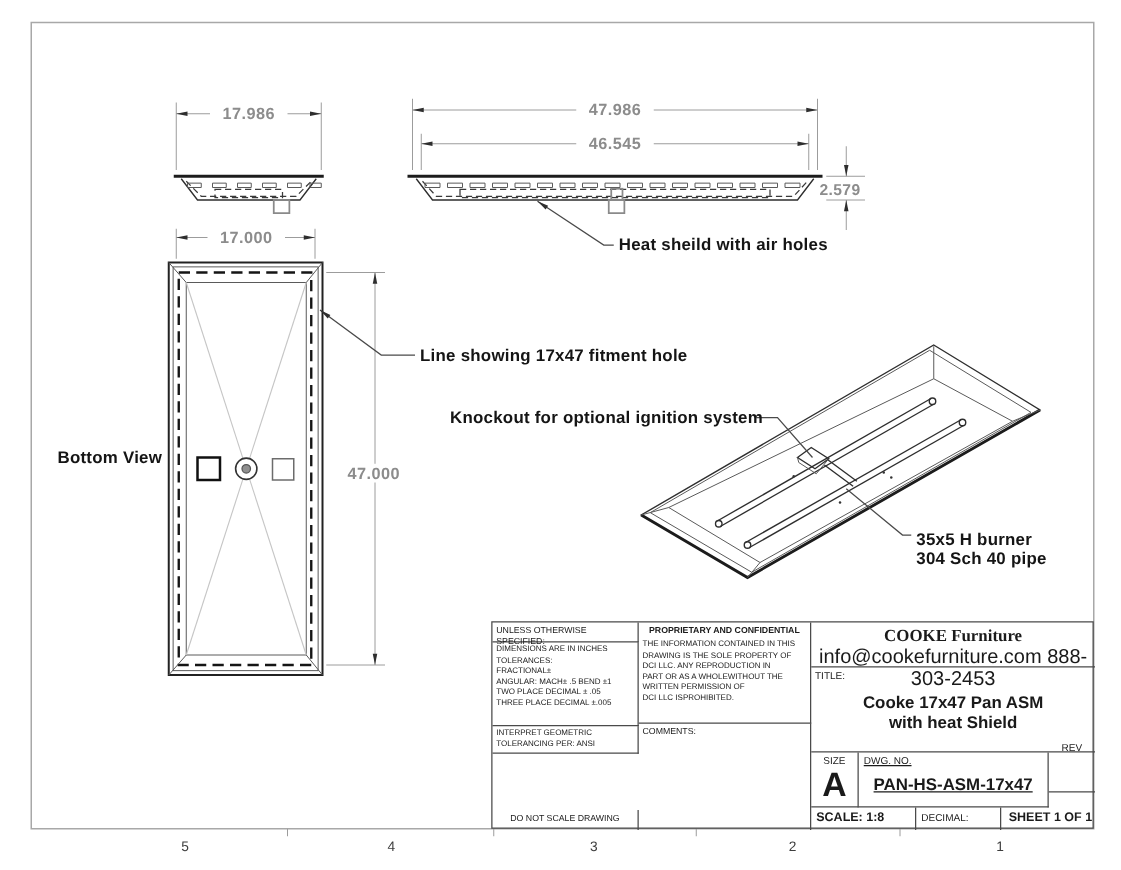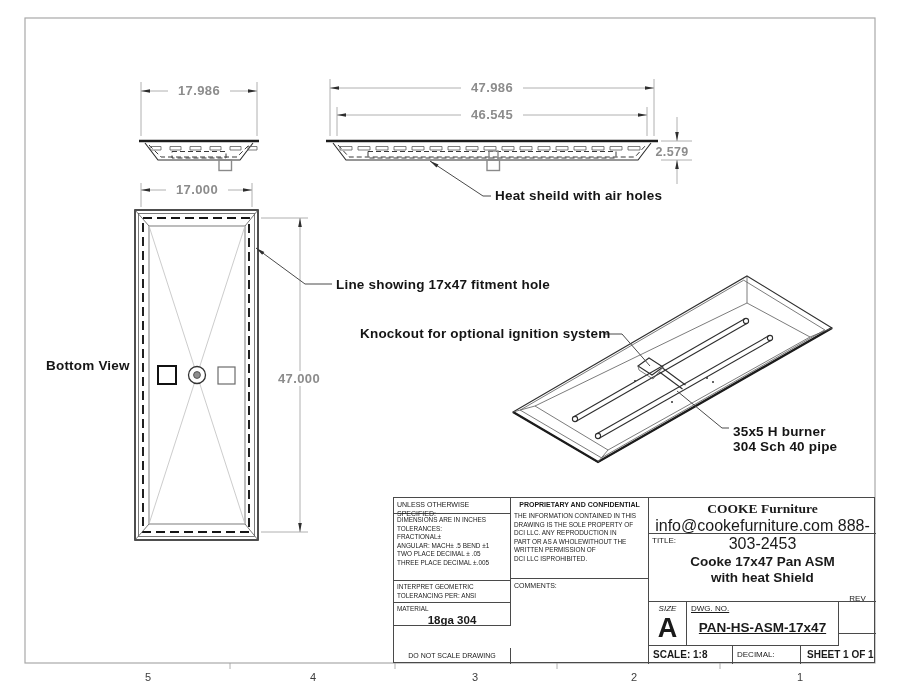--- a/index.html
+++ b/index.html
@@ -216,24 +216,20 @@
     <div>ANGULAR: MACH± .5   BEND ±1</div>
     <div>TWO PLACE DECIMAL    ± .05</div>
     <div>THREE PLACE DECIMAL  ±.005</div>
   </div>
 
   <div class="cell br bb t65 pad" style="left:0;top:83px;width:117px;height:22px;">
     <div>INTERPRET GEOMETRIC</div>
     <div>TOLERANCING PER: ANSI</div>
   </div>
 
-  <div class="cell br bb pad" style="left:0;top:105px;width:117px;height:23px;">
-    <div class="t65">MATERIAL</div>
-    <div class="val">18ga 304</div>
-  </div>
 
 
   <div class="cell br t7 ctr" style="left:0;top:150px;width:117px;height:16px;line-height:15px;">DO NOT SCALE DRAWING</div>
 
   <div class="cell br bb pad" style="left:117px;top:0;width:138px;height:81px;">
     <div class="t7 ctr" style="font-weight:700;margin-bottom:3px;">PROPRIETARY AND CONFIDENTIAL</div>
     <div class="t65">THE INFORMATION CONTAINED IN THIS</div>
     <div class="t65">DRAWING IS THE SOLE PROPERTY OF</div>
     <div class="t65">DCI LLC.  ANY REPRODUCTION IN</div>
     <div class="t65">PART OR AS A WHOLEWITHOUT THE</div>
@@ -248,21 +244,21 @@
     <div class="contact">info@cookefurniture.com 888-303-2453</div>
   </div>
 
   <div class="cell bb" style="left:255px;top:36px;width:227px;height:68px;">
     <div class="t8" style="padding:2px 0 0 3px;">TITLE:</div>
     <div class="ttl" style="margin-top:8px;">Cooke 17x47 Pan ASM</div>
     <div class="ttl">with heat Shield</div>
   </div>
 
   <div class="cell br bb" style="left:255px;top:104px;width:38px;height:44px;">
-    <div class="t8 ctr" style="padding-top:2px;font-style:italic;">SIZE</div>
+    <div class="t8 ctr" style="padding-top:2px;">SIZE</div>
     <div class="big-a">A</div>
   </div>
 
   <div class="cell br bb" style="left:293px;top:104px;width:152px;height:44px;text-decoration:underline;">
     <div class="t8" style="padding:2px 0 0 4px;">DWG.  NO.</div>
     <div class="dwgno" style="margin-top:6px;">PAN-HS-ASM-17x47</div>
   </div>
 
   <div class="cell bb t8 ctr" style="left:445px;top:92px;width:37px;height:44px;padding-top:4px;">REV</div>
 

